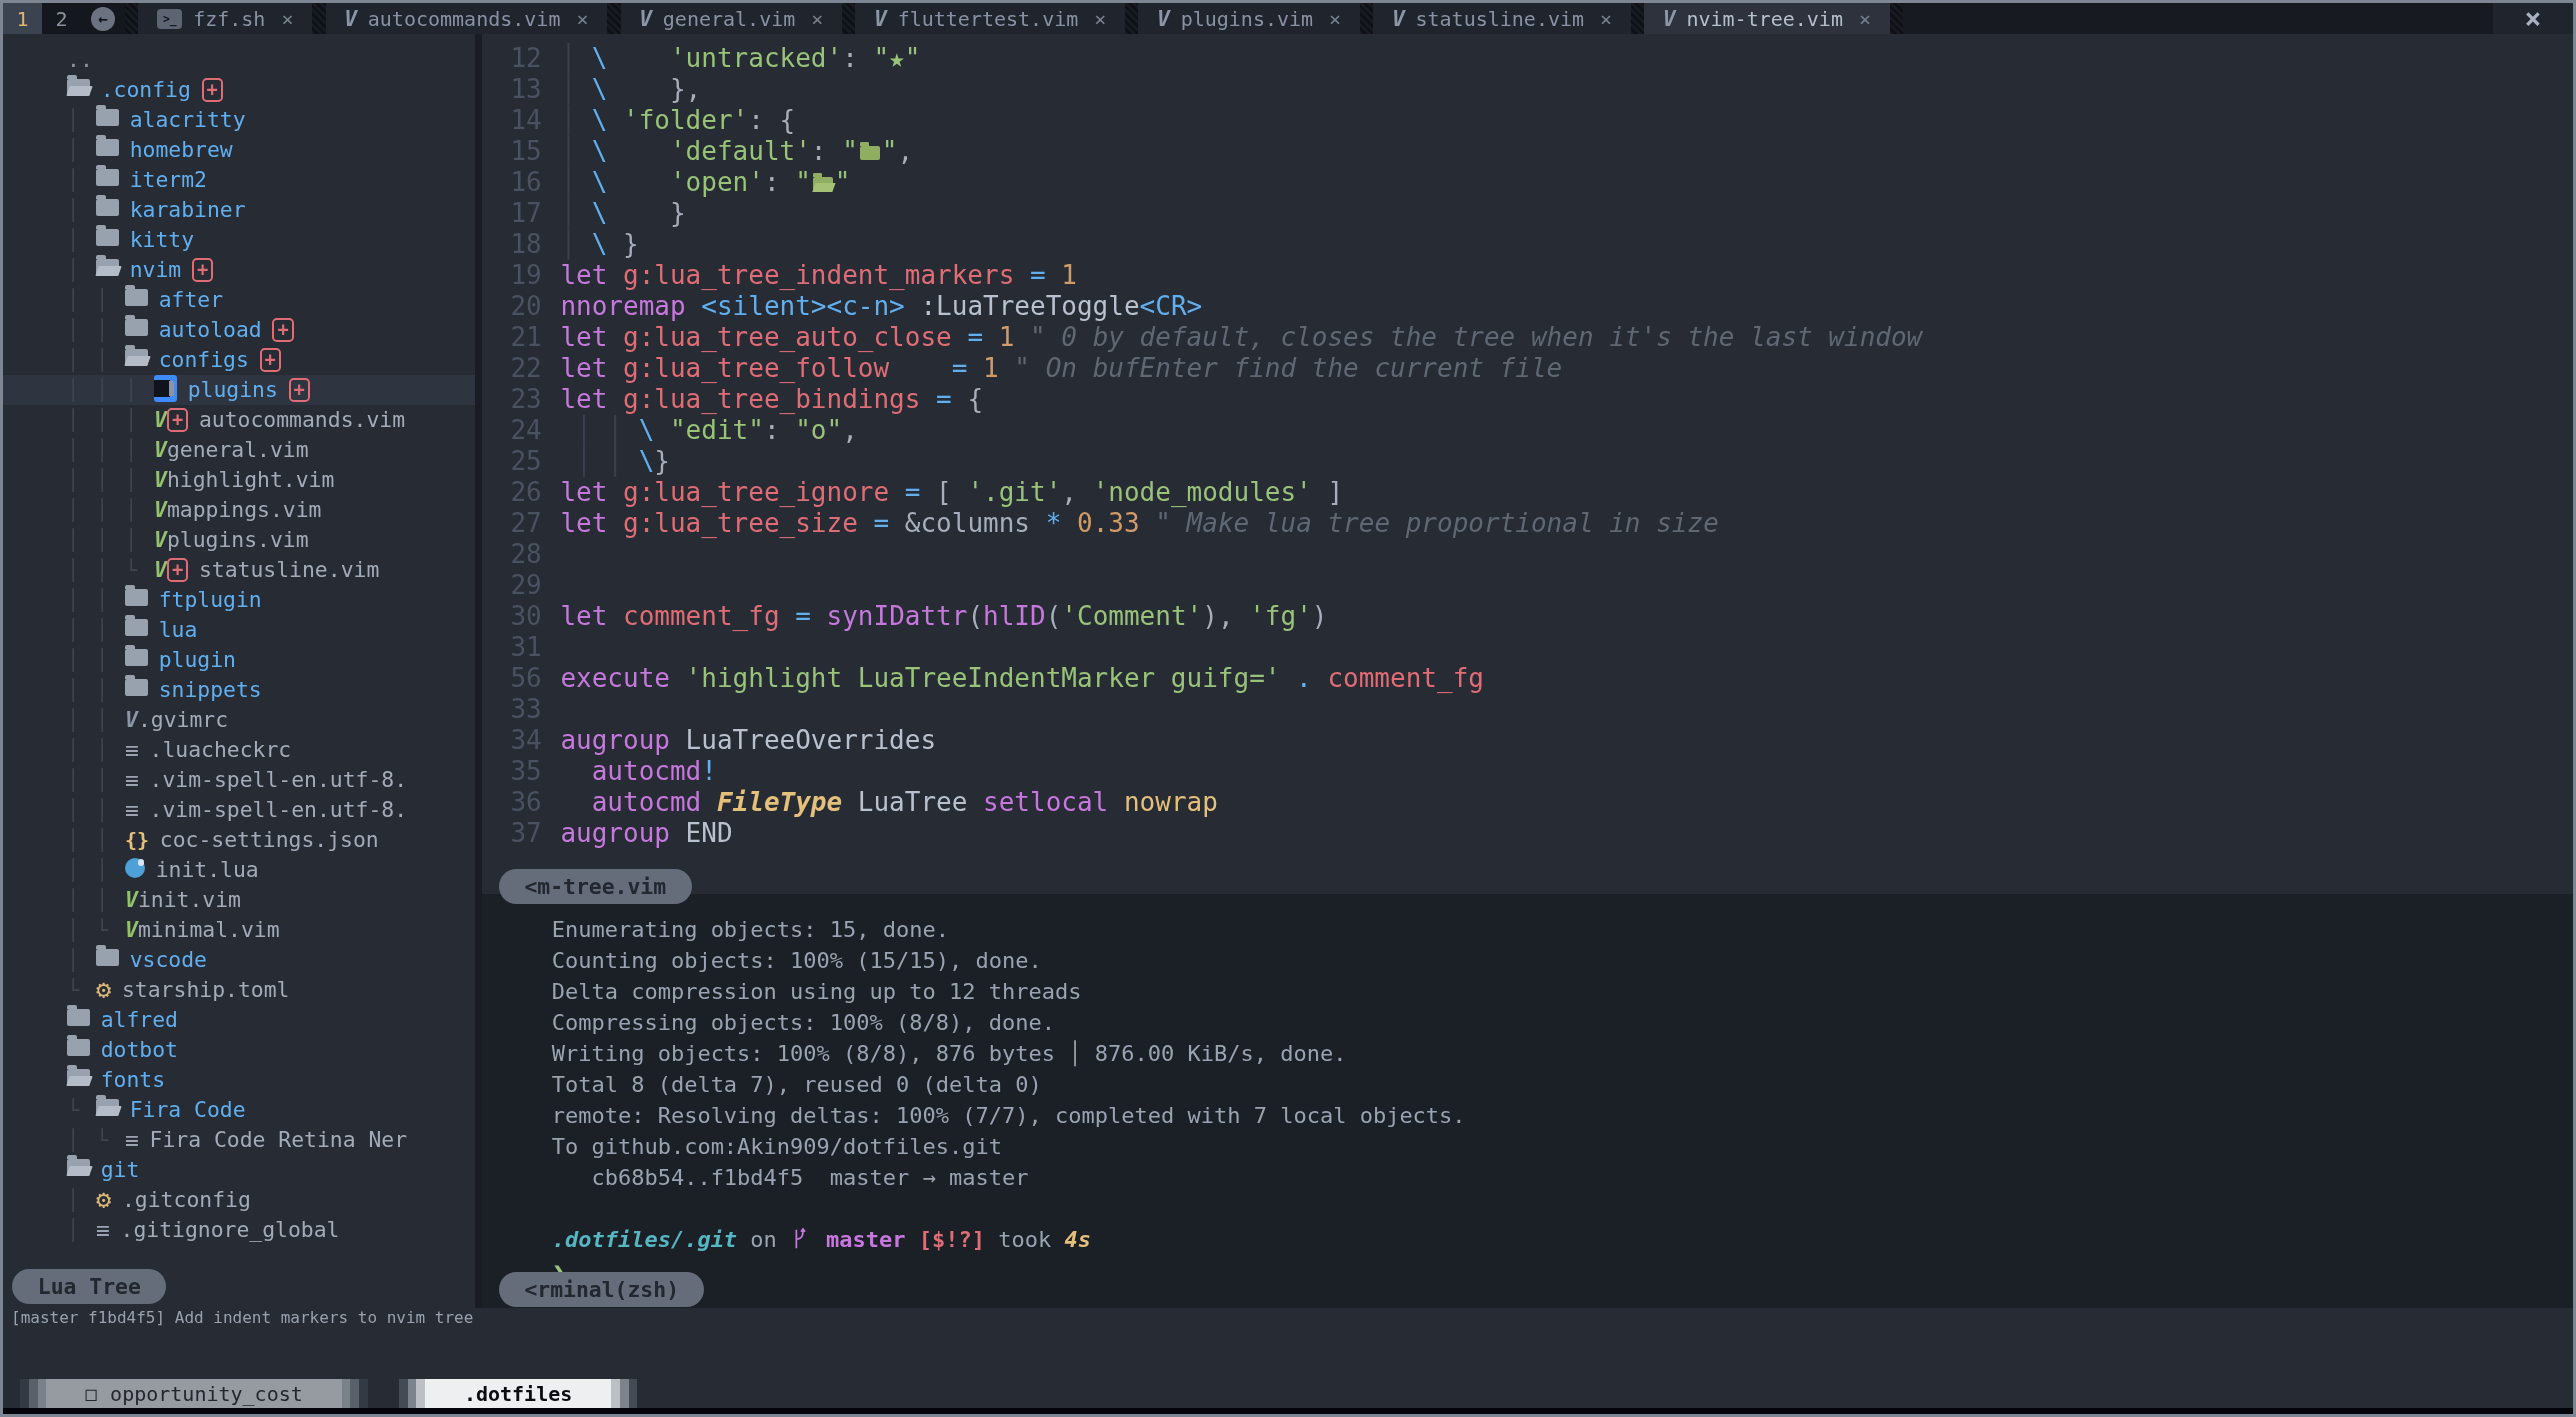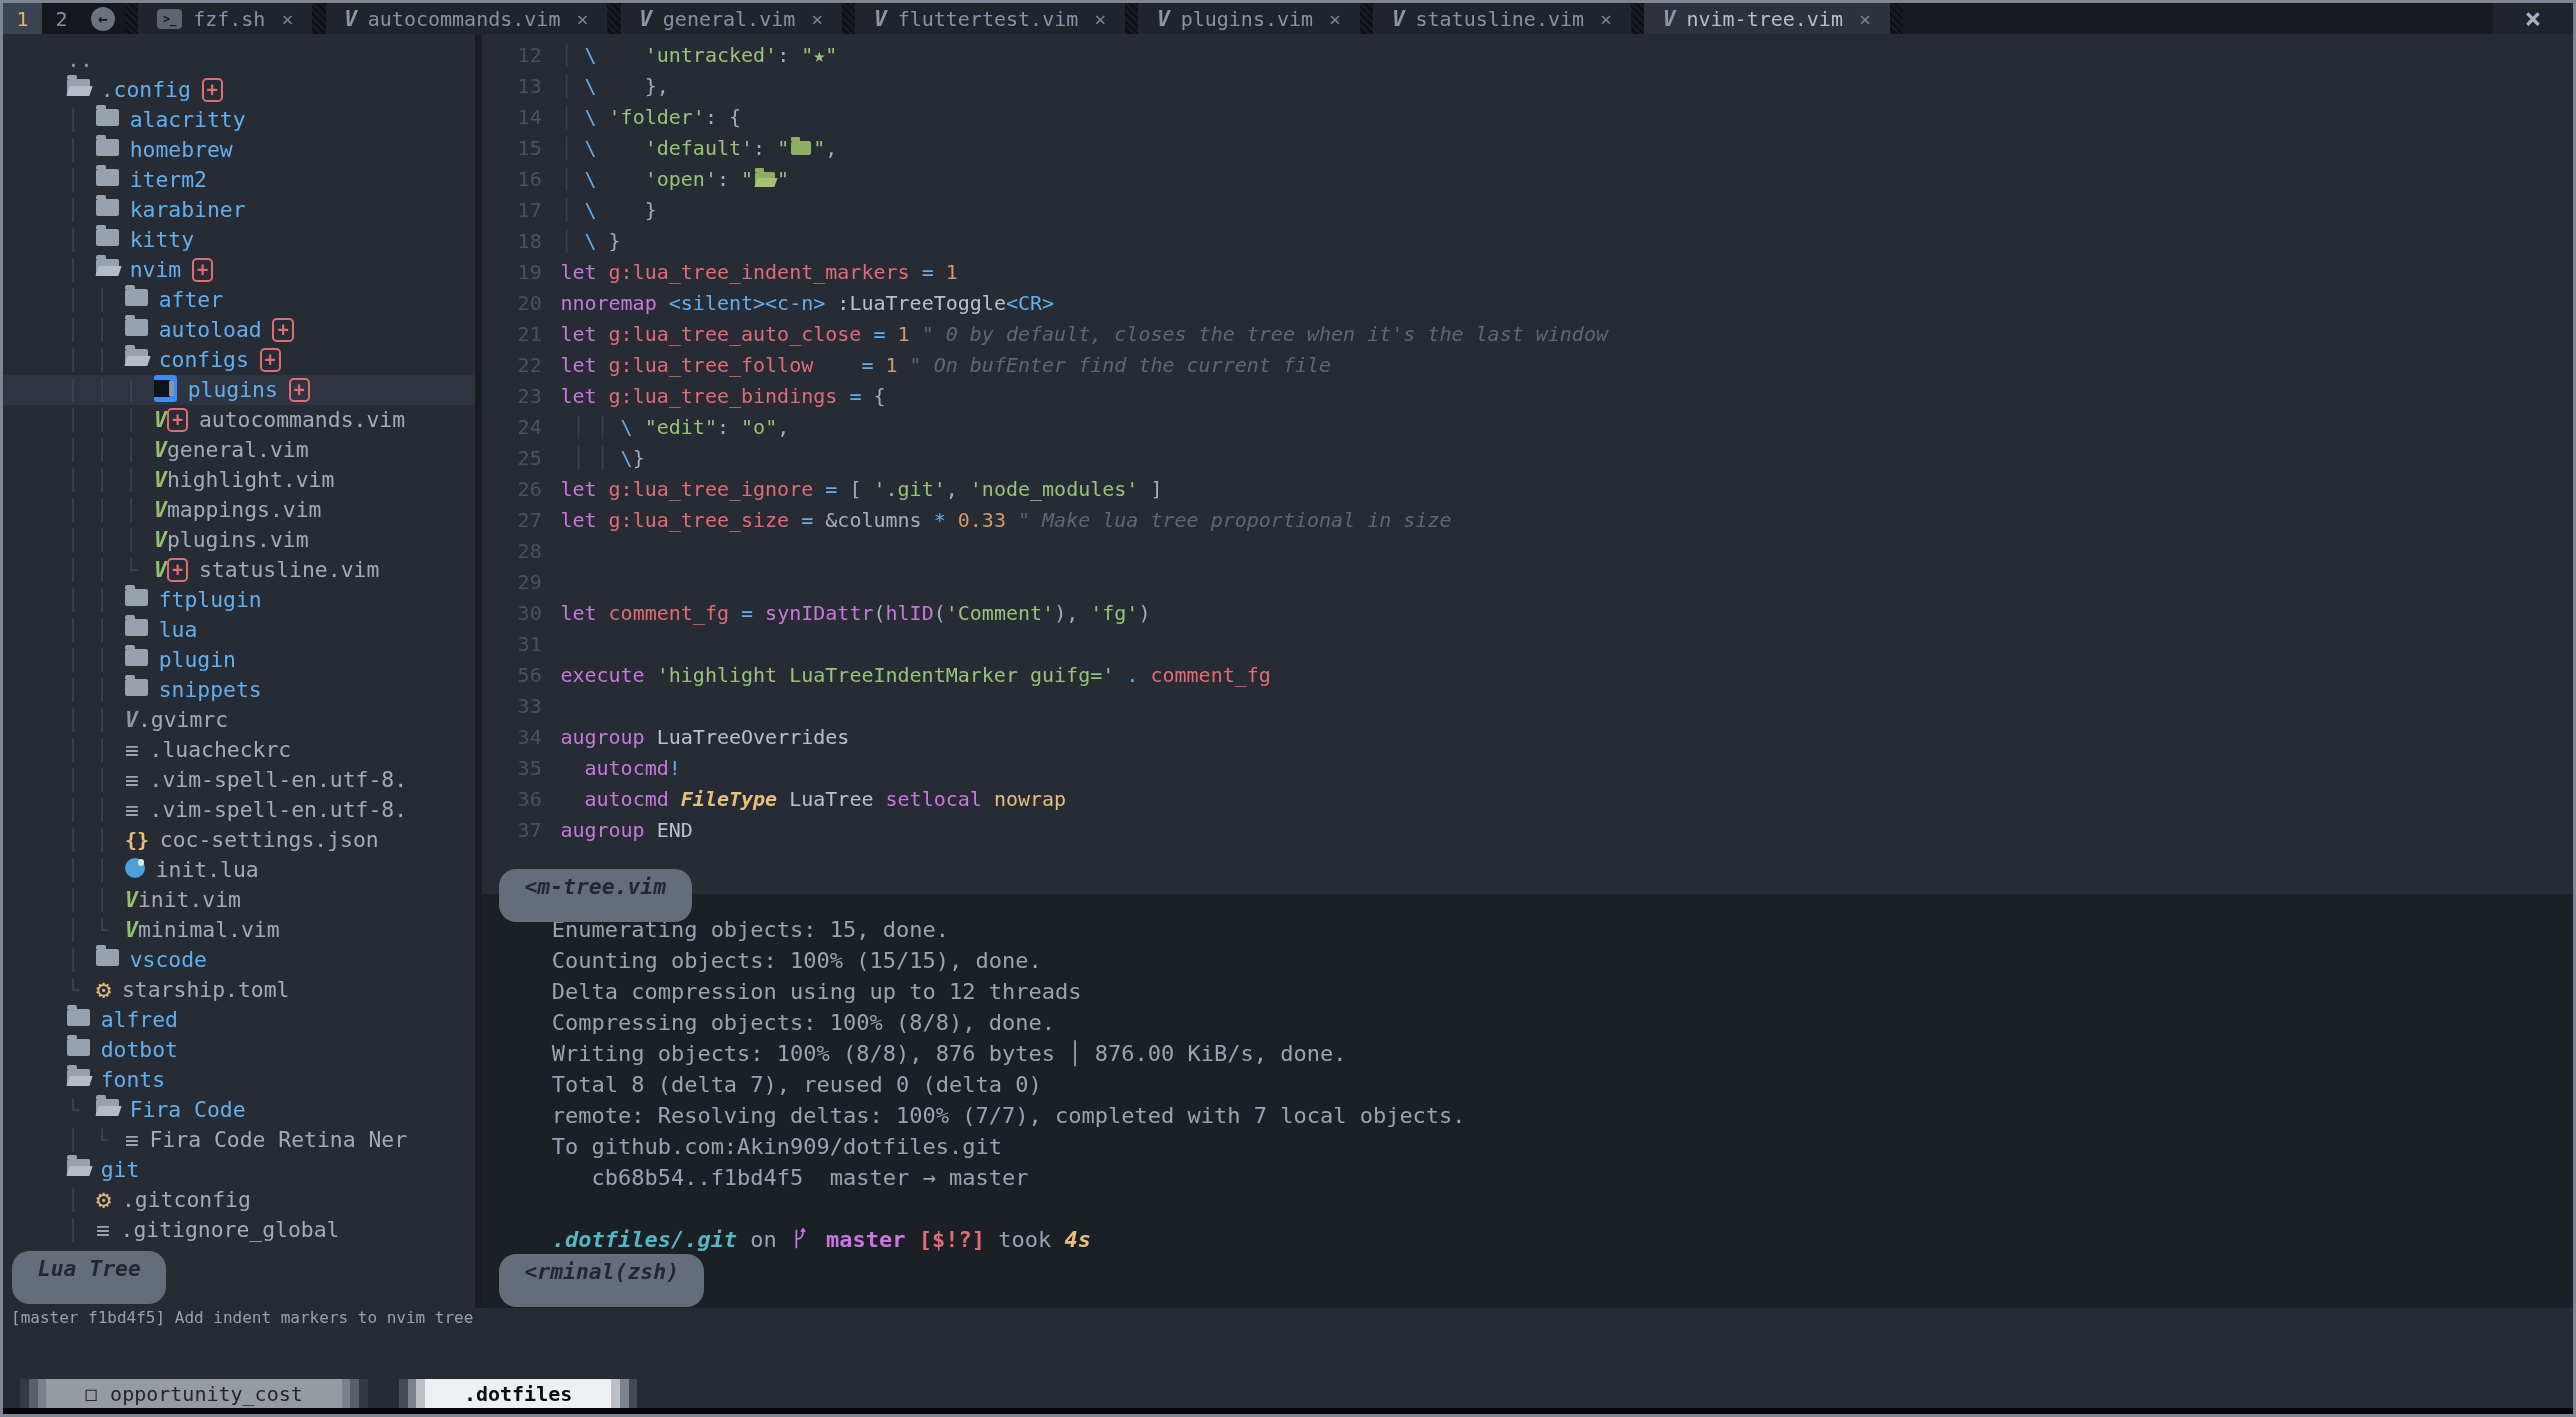--- a/index.html
+++ b/index.html
@@ -58,39 +58,39 @@
                  border-radius:50%;background:#d9e5f0}
   .ic-special{width:23px;height:27px;background:#3d8bfd;border-radius:3.3px;position:relative;top:-1.3px}
   .ic-special::before{content:"";position:absolute;left:0;top:4.7px;width:16px;height:17.4px;background:#101319}
   .ic-special::after{content:"";position:absolute;right:2.7px;top:6px;width:5.3px;height:14.7px;background:#8b95a5}
   .badge{display:inline-block;min-width:21.4px;height:24px;border:2px solid var(--red);border-radius:4.7px;
          color:var(--red);font-size:18.7px;font-weight:bold;text-align:center;line-height:20px;
          vertical-align:middle}
   .badge.after{margin-left:10.7px}
   .badge.before{margin-right:10.7px}
   
-  .editor{height:835px;flex:none;padding-top:9.4px;font-size:20px;overflow:hidden}
+  .editor{height:835px;flex:none;padding-top:9.4px;font-size:26px;overflow:hidden}
   .eline{height:31px;display:flex;white-space:pre}
   .num{width:60px;flex:none;text-align:right;color:var(--dim);padding-left:0}
   .code{padding-left:18.7px;color:var(--fg)}
   .tk-f{color:var(--fg)} .tk-b{color:var(--blue)} .tk-g{color:var(--green)}
   .tk-m{color:var(--mag)} .tk-r{color:var(--red)} .tk-o{color:var(--orange)}
   .tk-y{color:var(--yellow)} .tk-w{color:#b9c1cf}
   .tk-yi{color:var(--yellow);font-style:italic;font-weight:bold}
   .tk-c{color:var(--comment);font-style:italic}
   .tk-gd{color:#3a414c}
   .cf{display:inline-block;width:20px;height:14.7px;background:#8fae62;border-radius:2px;
       position:relative;vertical-align:baseline;margin:0 2px}
   .cf::before{content:"";position:absolute;top:-4px;left:0;width:8.7px;height:4px;
       background:#8fae62;border-radius:1.3px 1.3px 0 0}
   .cf.open::after{content:"";position:absolute;left:1.3px;bottom:0;width:20px;height:8.7px;
       background:#a4c175;transform:skewX(-20deg)}
   
   .pill{display:inline-block;background:var(--pill);color:var(--pilltext);font-weight:bold;
-        font-style:italic;font-size:21.4px;height:53px;line-height:35px;padding:0 25.4px;
+        font-size:21.4px;height:35px;line-height:35px;padding:0 25.4px;
         border-radius:17.4px;white-space:nowrap}
   .pillrow{height:36px;flex:none;position:relative;z-index:2;padding-left:17.4px}
   .sidebar .pill{margin:auto auto 4px 9.4px}
   
   .terminal{flex:1;background:var(--bgdark);margin-top:-10.7px;padding:23px 0 0 70px;
             position:relative;font-size:22px;color:#9aa3b2;min-height:0}
   .tline{height:31px;white-space:pre}
   .tk-cy{color:var(--cyan);font-weight:bold;font-style:italic}
   .tk-tf{color:#9aa3b2}
   .tk-mb{color:var(--mag);font-weight:bold}

